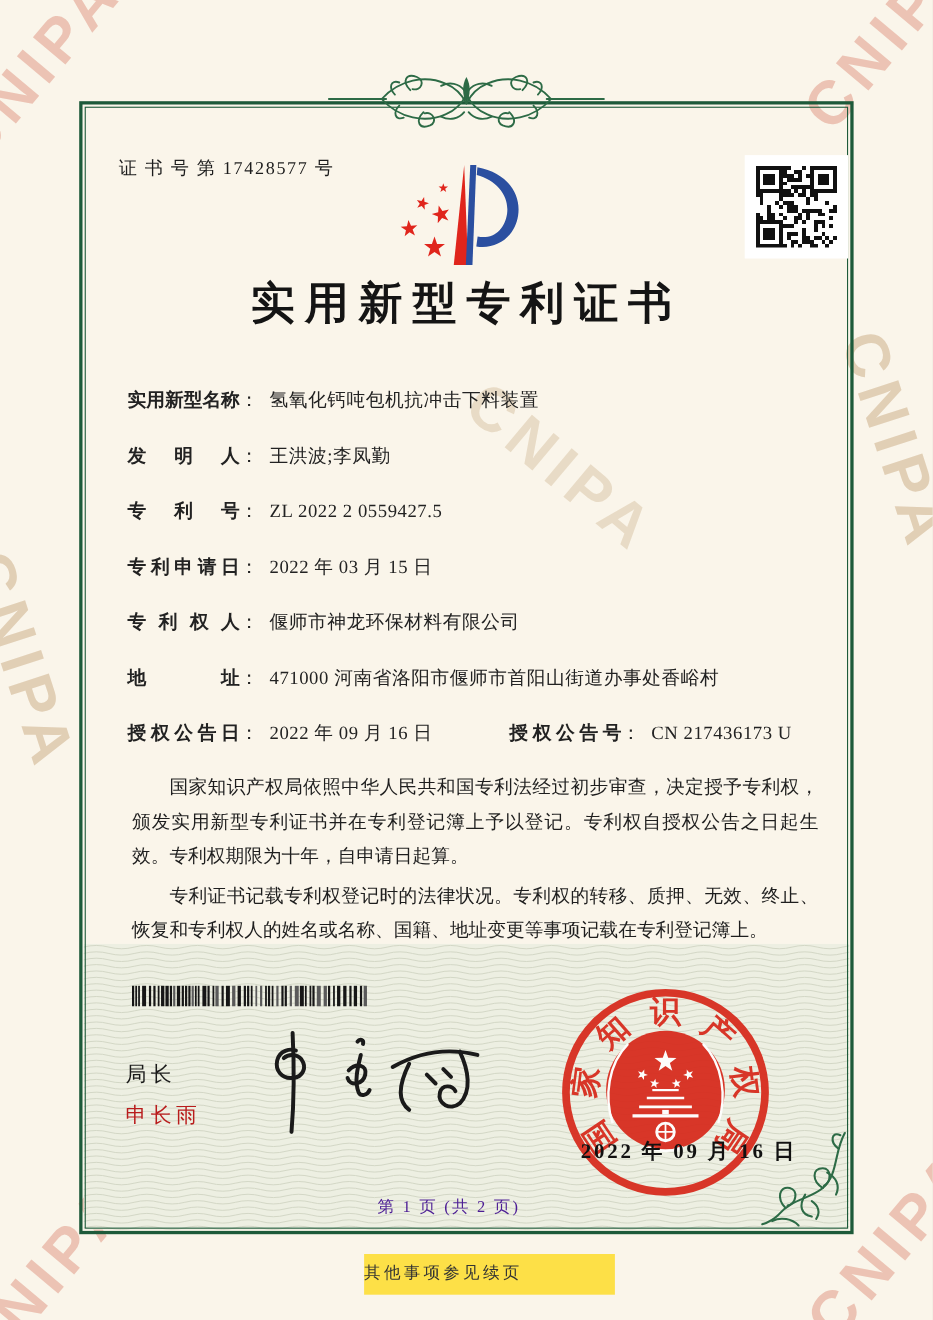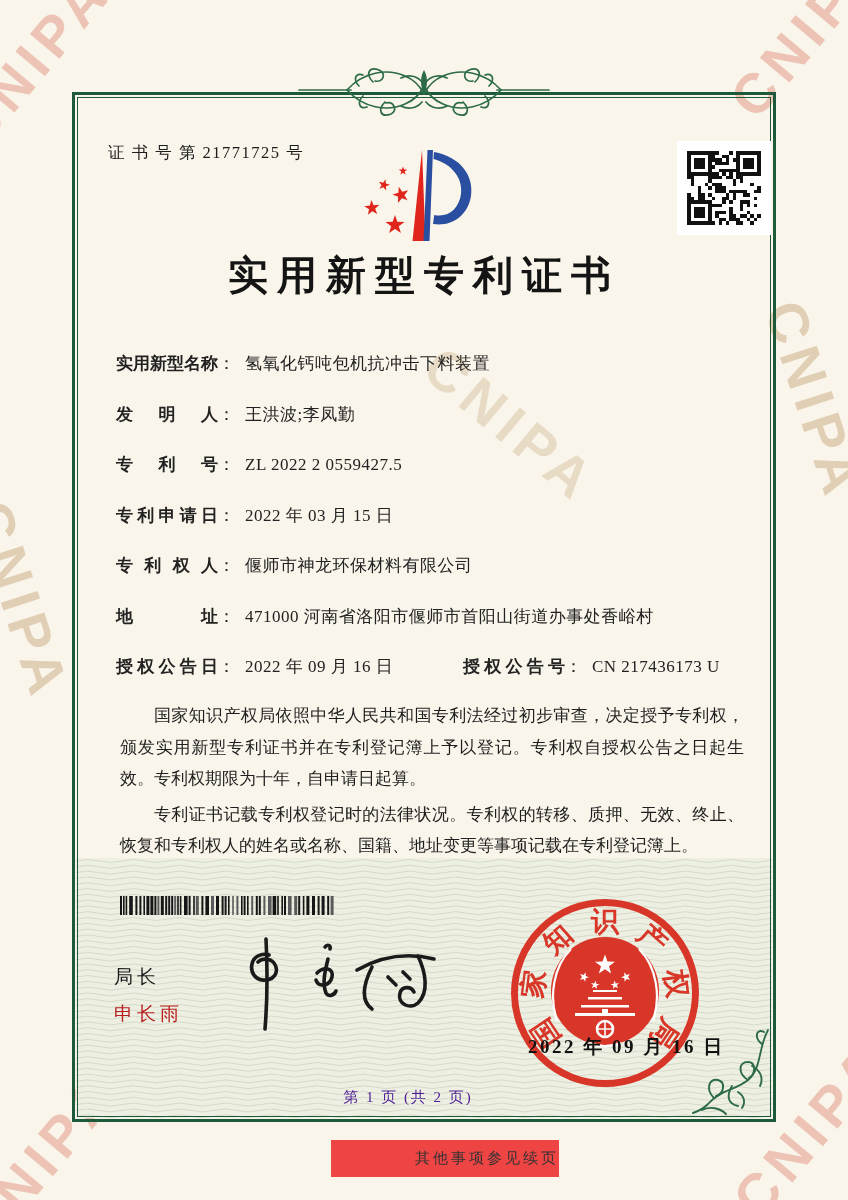--- a/index.html
+++ b/index.html
@@ -60,21 +60,21 @@
   .director-title{position:absolute;left:114px;top:964px;font-size:19px;letter-spacing:4px;z-index:5;color:#1a1a1a;}
   .director-name{position:absolute;left:114px;top:1001px;font-size:19px;letter-spacing:4px;z-index:5;color:#b91c1c;}
   .signature{position:absolute;left:222px;top:933px;z-index:5;}
   .seal{position:absolute;left:505px;top:893px;z-index:6;opacity:0.93;}
   .seal-date{position:absolute;left:528px;top:1034px;font-size:19px;font-weight:700;
              letter-spacing:2.5px;color:#111;z-index:7;white-space:nowrap;}
   .footer-page{position:absolute;left:72px;top:1088px;width:672px;text-align:center;
                font-size:15px;letter-spacing:2px;color:#4c1d95;z-index:5;}
   .continuation{
     position:absolute;left:331px;top:1140px;width:228px;height:37px;line-height:37px;
-    background:#ef4444;text-align:right;font-size:15px;letter-spacing:3px;color:#333;z-index:5;
+    background:#fde047;text-align:left;font-size:15px;letter-spacing:3px;color:#333;z-index:5;
   }
 </style>
 </head>
 <body>
 
 <div class="page">
 
   <span class="wm wm-pink wm1">CNIPA</span>
   <span class="wm wm-pink wm2">CNIPA</span>
   <span class="wm wm-tan  wm3">CNIPA</span>
@@ -170,21 +170,21 @@
       <path d="M58,54 C48,48 48,36 58,36 C66,36 66,48 59,52"></path>
       <path d="M24,72 C16,64 18,52 28,54 C36,56 34,68 26,70"></path>
       <path d="M72,18 C64,12 66,2 74,6"></path>
       <path d="M42,60 C36,70 38,78 48,80"></path>
       <path d="M62,40 C70,44 74,52 70,60"></path>
       <path d="M12,84 C20,80 30,82 36,88"></path>
       <path d="M48,66 C54,70 56,76 52,82"></path>
     </g>
   </svg>
 
-  <div class="cert-no">证 书 号 第 21771725 号</div>
+  <div class="cert-no">证 书 号 第 17428577 号</div>
 
   <svg class="logo" width="130" height="115" viewBox="0 0 130 115">
     <g id="logoStars">
         <path d="M48.00,28.50L49.06,31.54L52.28,31.61L49.71,33.56L50.65,36.64L48.00,34.80L45.35,36.64L46.29,33.56L43.72,31.61L46.94,31.54Z" fill="#e0251c"></path>
         <path d="M30.55,41.20L30.87,45.49L34.99,46.69L31.01,48.31L31.15,52.60L28.38,49.32L24.34,50.78L26.60,47.13L23.97,43.73L28.14,44.76Z" fill="#e0251c"></path>
         <path d="M16.30,62.03L18.65,67.26L24.36,66.87L20.12,70.72L22.25,76.04L17.28,73.19L12.88,76.86L14.05,71.25L9.21,68.20L14.90,67.58Z" fill="#e0251c"></path>
         <path d="M40.00,77.00L42.35,83.76L49.51,83.91L43.80,88.24L45.88,95.09L40.00,91.00L34.12,95.09L36.20,88.24L30.49,83.91L37.65,83.76Z" fill="#e0251c"></path>
         <path d="M43.80,48.79L47.22,53.83L53.13,52.37L49.40,57.18L52.61,62.35L46.88,60.28L42.95,64.94L43.15,58.85L37.51,56.56L43.36,54.86Z" fill="#e0251c"></path>
       </g>
     <polygon points="67,12 70.5,103 57.5,103" fill="#e0251c"></polygon>

